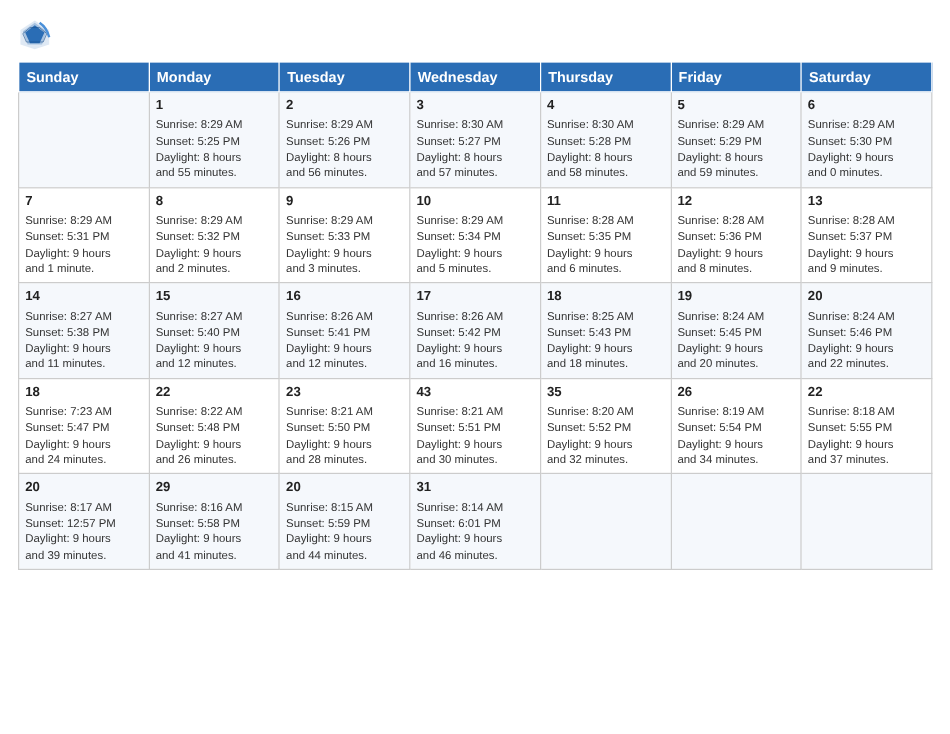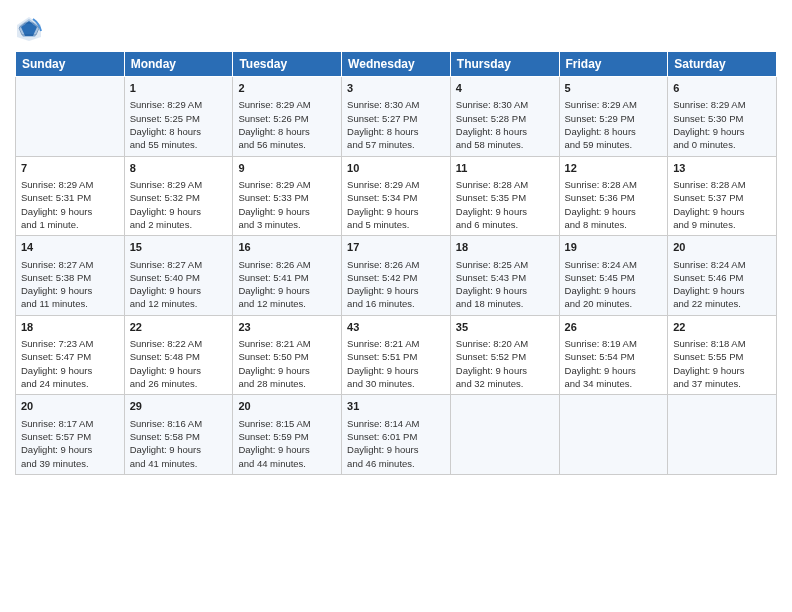--- a/index.html
+++ b/index.html
@@ -320,21 +320,21 @@
             <div class="day-info">Sunrise: 8:18 AM</div>
             <div class="day-info">Sunset: 5:55 PM</div>
             <div class="day-info">Daylight: 9 hours</div>
             <div class="day-info">and 37 minutes.</div>
           </td>
         </tr>
         <tr>
           <td>
             <span class="day-num">20</span>
             <div class="day-info">Sunrise: 8:17 AM</div>
-            <div class="day-info">Sunset: 5:57 PM</div>
+            <div class="day-info">Sunset: 12:57 PM</div>
             <div class="day-info">Daylight: 9 hours</div>
             <div class="day-info">and 39 minutes.</div>
           </td>
           <td>
             <span class="day-num">29</span>
             <div class="day-info">Sunrise: 8:16 AM</div>
             <div class="day-info">Sunset: 5:58 PM</div>
             <div class="day-info">Daylight: 9 hours</div>
             <div class="day-info">and 41 minutes.</div>
           </td>

